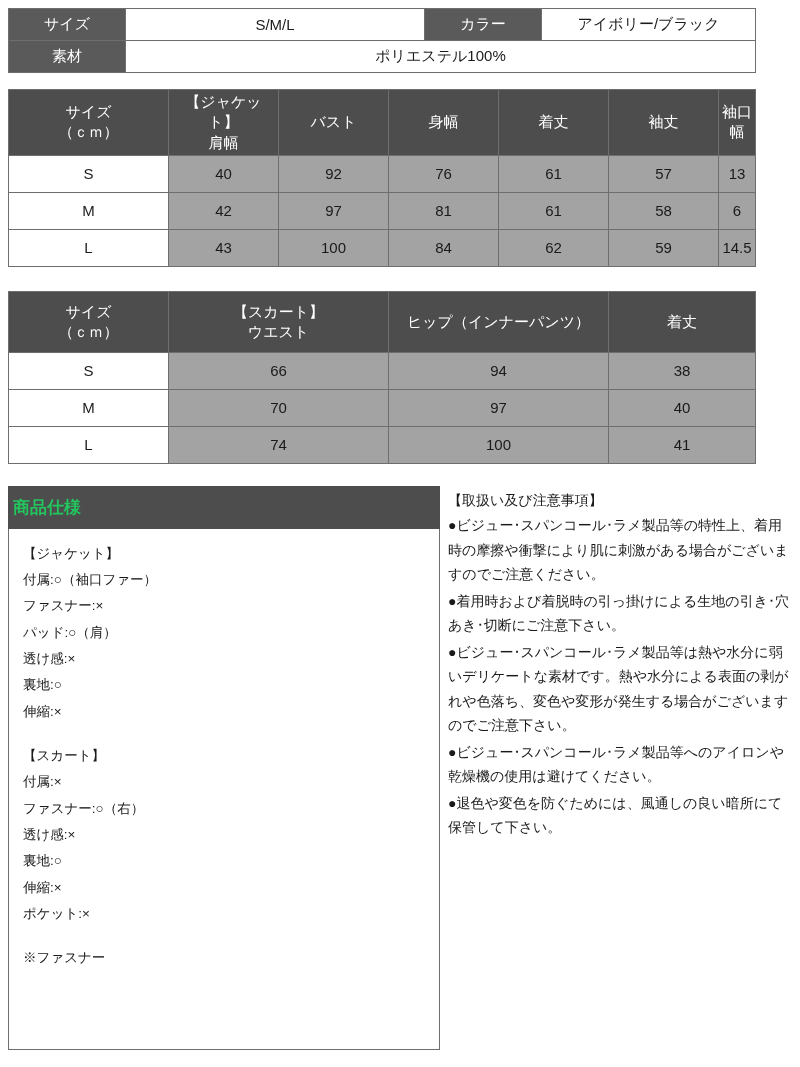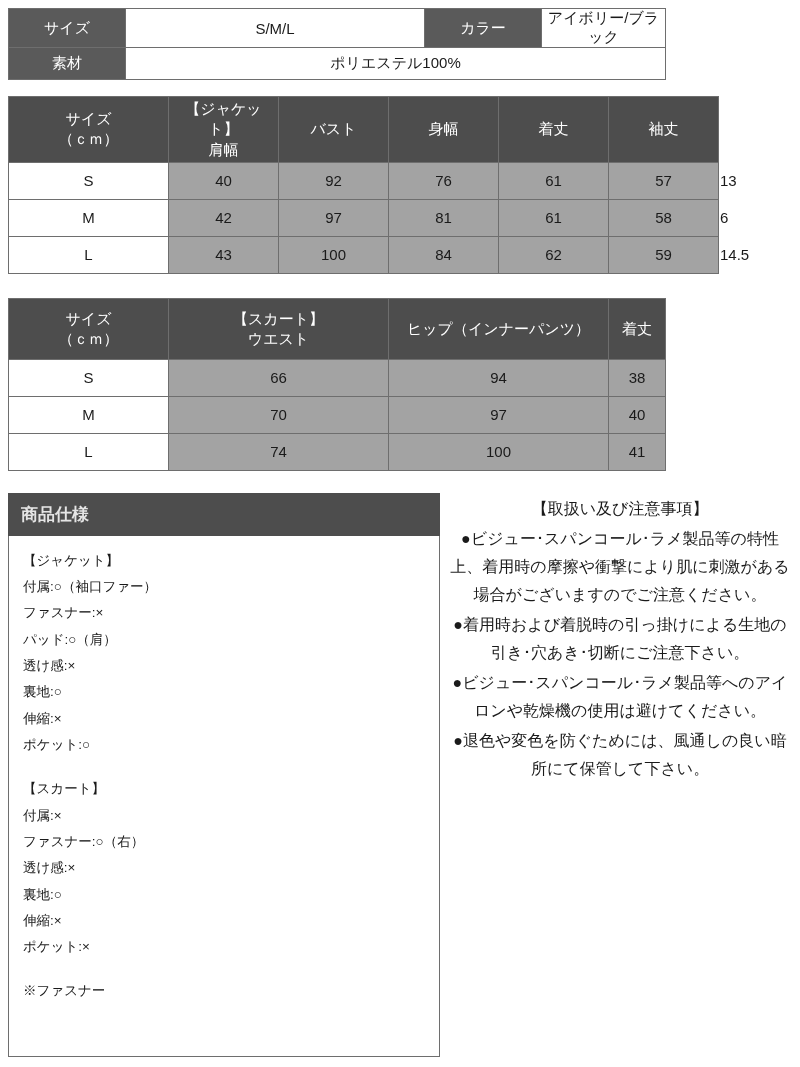--- a/index.html
+++ b/index.html
@@ -17,21 +17,21 @@
   .page {
     width: 800px;
     height: 1067px;
     position: relative;
     box-sizing: border-box;
     padding: 0 8px;
   }
 
   table {
     border-collapse: collapse;
-    width: 658px;
+    width: 748px;
     table-layout: fixed;
   }
 
   
   .spec-table {
     margin-top: 8px;
   }
   .spec-table td {
     border: 1px solid #6e6e6e;
     height: 31px;
@@ -84,60 +84,60 @@
     align-items: flex-start;
   }
   .panel-left {
     width: 432px;
     box-sizing: border-box;
     border: 1px solid #6e6e6e;
     border-top: none;
   }
   .panel-left .panel-title {
     background: #4d4d4d;
-    color: #e5e5e5;
+    color: #22c55e;
     font-size: 17px;
     font-weight: bold;
-    padding: 9px 12px;
+    padding: 9px 4px;
     border: 1px solid #4d4d4d;
     margin: 0 -1px;
   }
   .panel-left .panel-body {
     padding: 12px 14px 18px 14px;
     font-size: 13.5px;
     line-height: 1.95;
     min-height: 520px;
     box-sizing: border-box;
   }
   .group-title {
     margin: 0;
   }
   .spacer {
     height: 18px;
   }
 
   .panel-right {
     width: 344px;
     box-sizing: border-box;
-    font-size: 16px;
+    font-size: 14px;
     line-height: 1.75;
     padding-top: 2px;
-    text-align: center;
   }
   .panel-right .notice-title {
     margin-bottom: 2px;
   }
   .panel-right ul {
     list-style: none;
     margin: 0;
     padding: 0;
   }
   .panel-right li {
     margin: 0 0 2px 0;
     text-indent: 0;
+    font-family: Liberation Mono, monospace;
   }
 </style>
 </head>
 <body>
 
 <div class="page">
 
   <table class="spec-table">
     <tbody>
       <tr>
@@ -258,21 +258,20 @@
     <div class="panel-left">
       <div class="panel-title">商品仕様</div>
       <div class="panel-body">
         <div class="group-title">【ジャケット】</div>
         <div>付属:○（袖口ファー）</div>
         <div>ファスナー:×</div>
         <div>パッド:○（肩）</div>
         <div>透け感:×</div>
         <div>裏地:○</div>
         <div>伸縮:×</div>
-        <div>ポケット:○</div>
 
         <div class="spacer"></div>
 
         <div class="group-title">【スカート】</div>
         <div>付属:×</div>
         <div>ファスナー:○（右）</div>
         <div>透け感:×</div>
         <div>裏地:○</div>
         <div>伸縮:×</div>
         <div>ポケット:×</div>
@@ -281,19 +280,20 @@
 
         <div>※ファスナー</div>
       </div>
     </div>
 
     <div class="panel-right">
       <div class="notice-title">【取扱い及び注意事項】</div>
       <ul>
         <li>●ビジュー･スパンコール･ラメ製品等の特性上、着用時の摩擦や衝撃により肌に刺激がある場合がございますのでご注意ください。</li>
         <li>●着用時および着脱時の引っ掛けによる生地の引き･穴あき･切断にご注意下さい。</li>
+        <li>●ビジュー･スパンコール･ラメ製品等は熱や水分に弱いデリケートな素材です。熱や水分による表面の剥がれや色落ち、変色や変形が発生する場合がございますのでご注意下さい。</li>
         <li>●ビジュー･スパンコール･ラメ製品等へのアイロンや乾燥機の使用は避けてください。</li>
         <li>●退色や変色を防ぐためには、風通しの良い暗所にて保管して下さい。</li>
       </ul>
     </div>
 
   </div>
 </div>
 
 </body></html>

